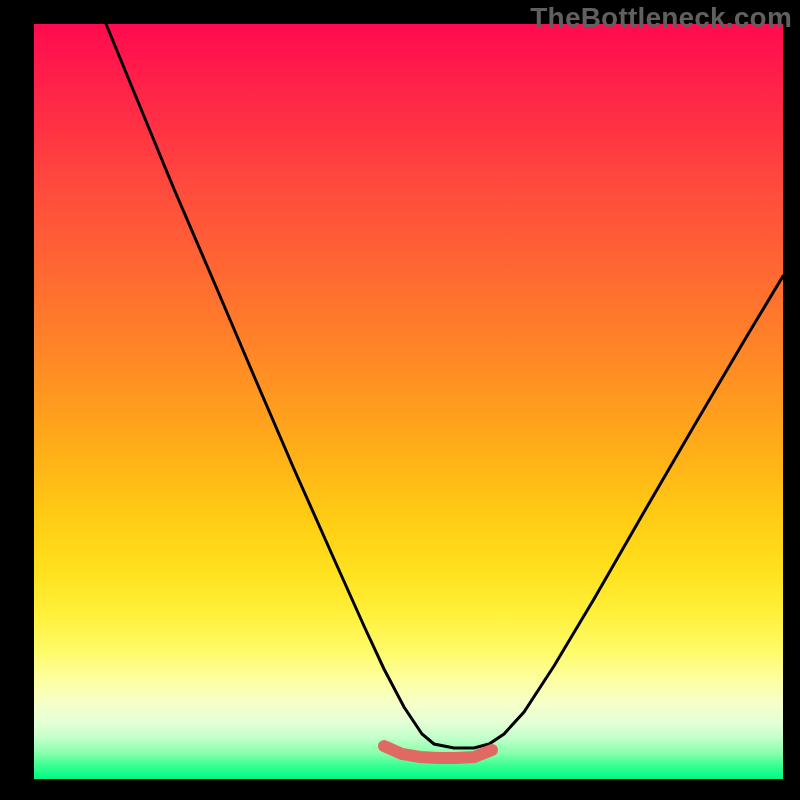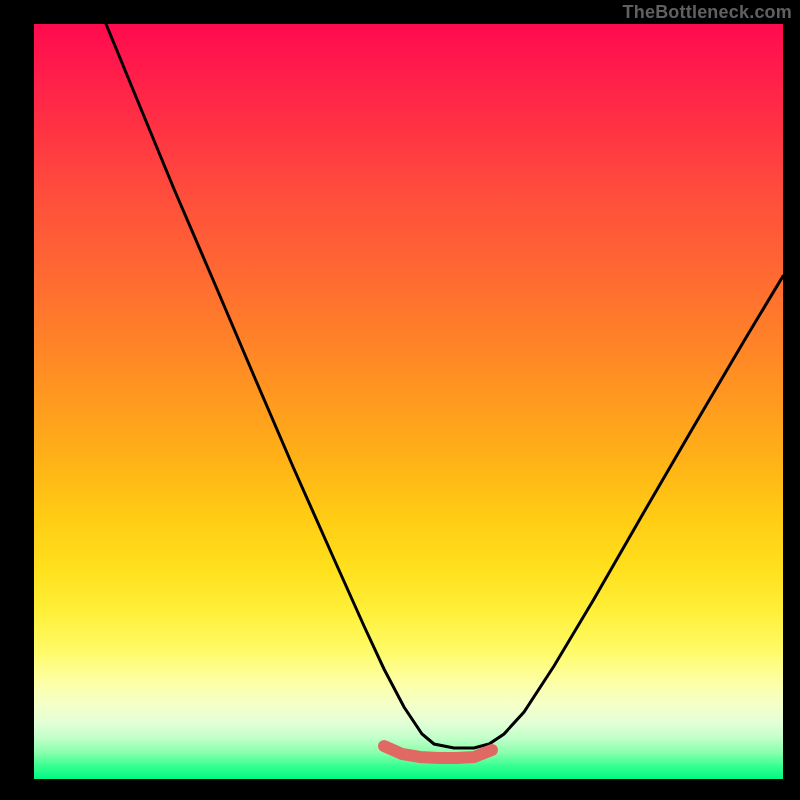--- a/index.html
+++ b/index.html
@@ -14,21 +14,21 @@
   .stage {
     position: relative;
     width: 800px;
     height: 800px;
     background: #000;
   }
   .watermark {
     position: absolute;
     top: 2px;
     right: 8px;
-    font-size: 18px;
+    font-size: 28px;
     font-weight: 600;
     color: #606060;
     letter-spacing: 0.2px;
     z-index: 5;
   }
   .plot {
     position: absolute;
     left: 34px;
     top: 24px;
     width: 749px;

